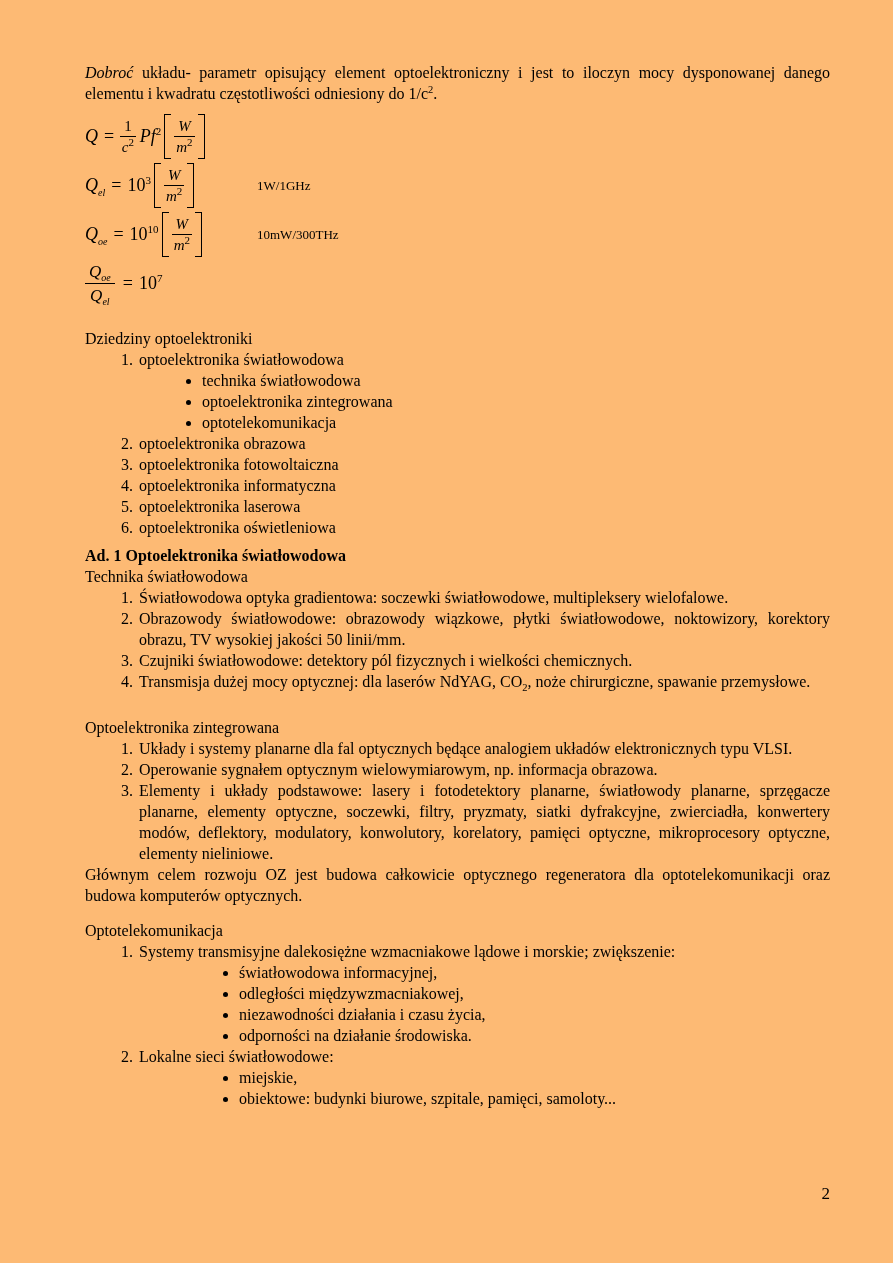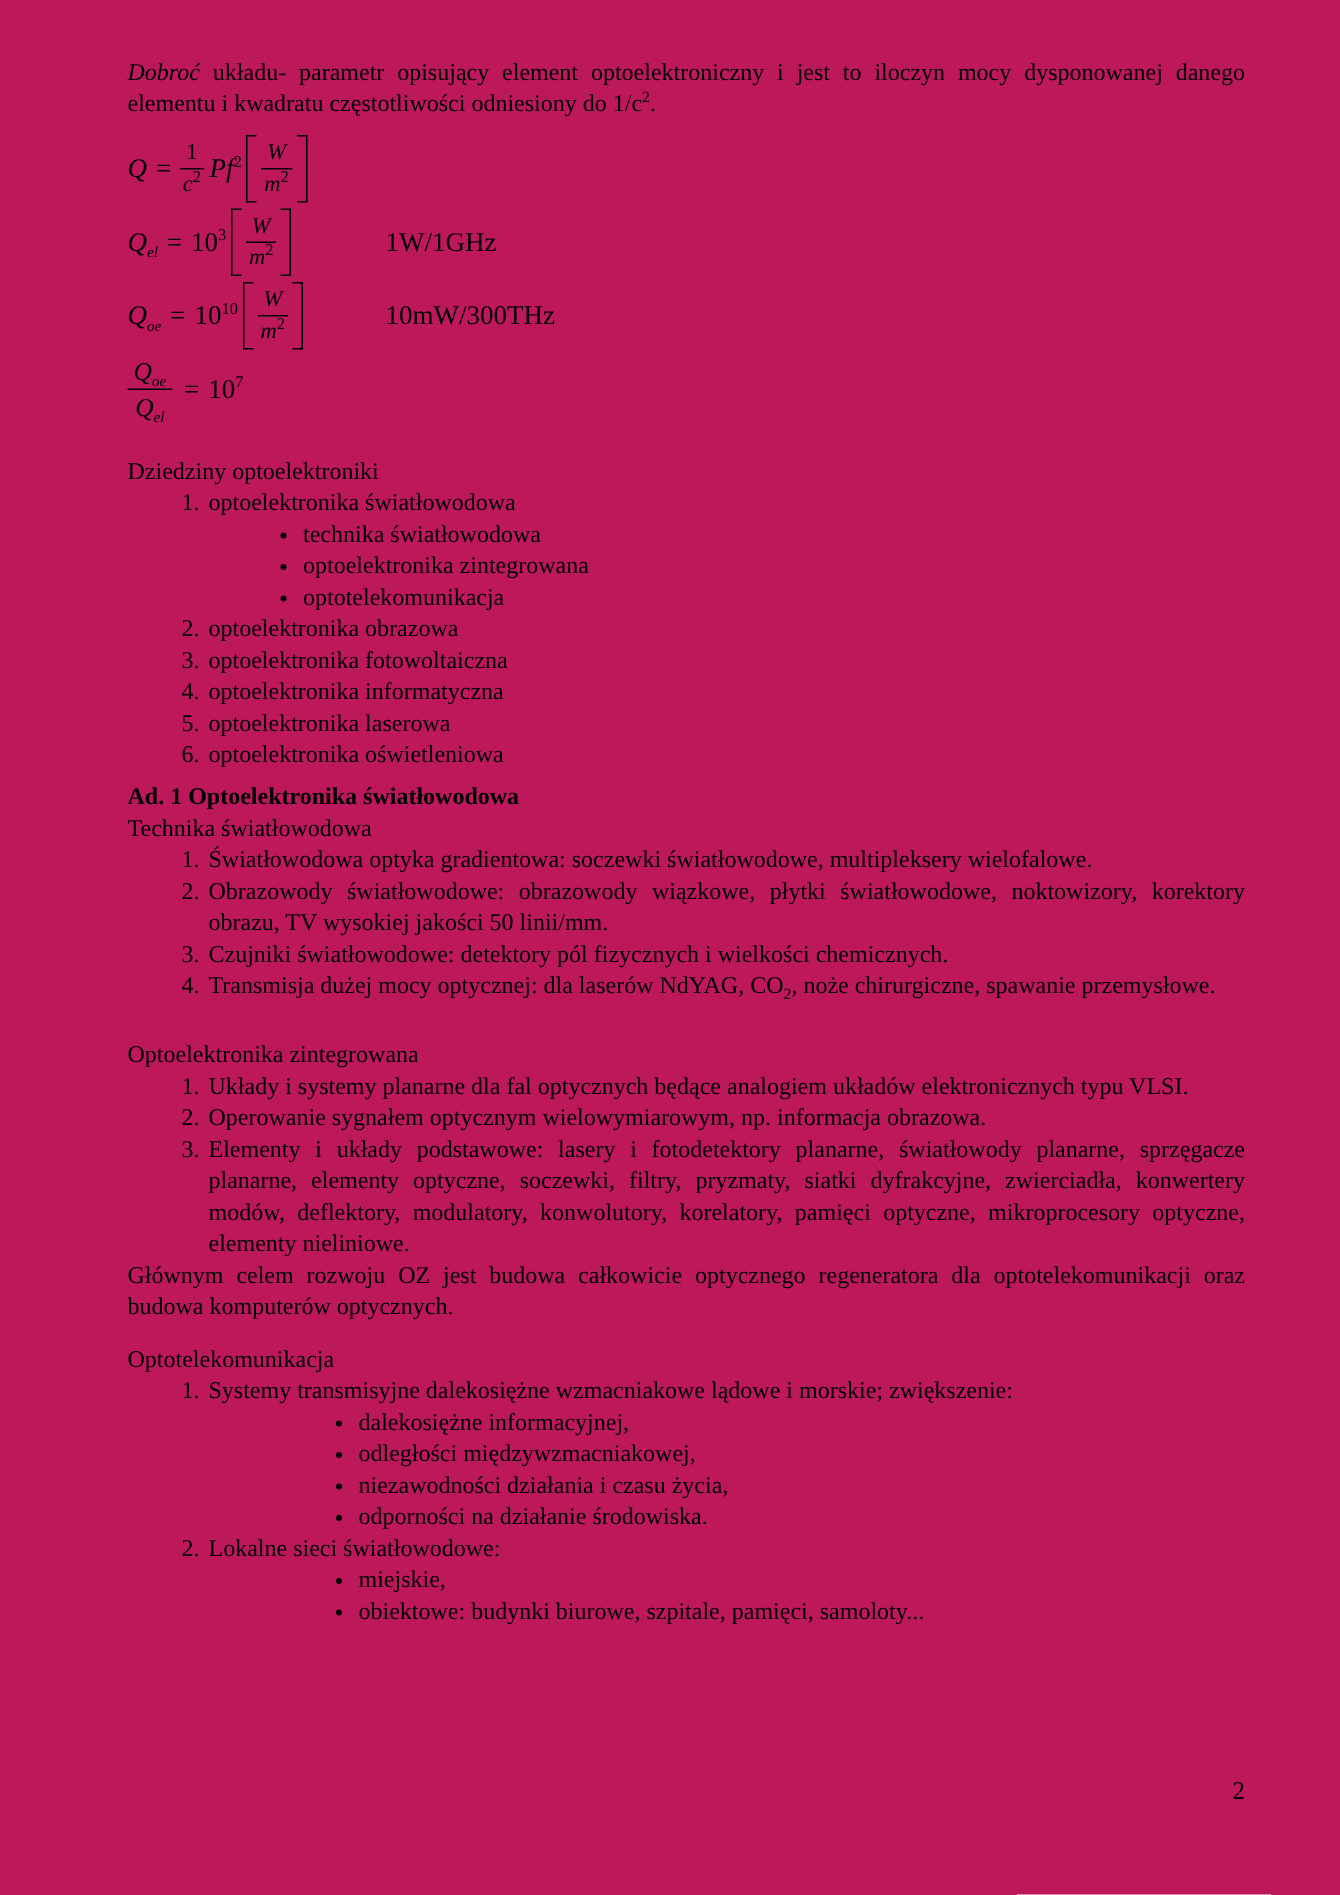--- a/index.html
+++ b/index.html
@@ -1,19 +1,19 @@
 <!DOCTYPE html>
 <html><head>
 <meta charset="utf-8">
 <style>
   html, body { margin: 0; padding: 0; background: #e8e8e8; }
   .page {
     width: 893px; height: 1263px; box-sizing: border-box;
-    margin: 0 auto; position: relative; background: #be185d;
-    padding: 38px 63px 0 85px;
+    margin: 0 auto; position: relative; background: #fdba74;
+    padding: 62px 63px 0 85px;
     font-family: "Liberation Serif", serif;
     font-size: 16px; line-height: 21px; color: #000;
     text-align: justify; overflow: hidden;
   }
   p { margin: 0; }
   .intro { margin-bottom: 8px; }
   .intro i { font-style: italic; }
   sup.s { font-size: 10.5px; vertical-align: super; line-height: 0; }
   sub.s { font-size: 10.5px; vertical-align: sub; line-height: 0; }
 
@@ -26,21 +26,21 @@
   .msup { font-size: 11px; vertical-align: super; line-height: 0; font-style: normal; }
   .msub { font-size: 10px; vertical-align: sub; line-height: 0; font-style: italic; }
   .frac { display: inline-flex; flex-direction: column; align-items: center; font-size: 15px; line-height: 18px; }
   .frac .top { border-bottom: 1px solid #000; padding: 0 4px 1px; }
   .frac .bot { padding-top: 1px; }
   .frac-big { font-size: 17px; line-height: 21px; margin-right: 2px; }
   .brack { display: inline-flex; align-items: stretch; margin-left: 3px; }
   .brack .lbr { width: 6px; border: 1px solid #000; border-right: none; }
   .brack .rbr { width: 6px; border: 1px solid #000; border-left: none; }
   .brack .frac { padding: 3px 3px; }
-  .note { font-size: 18px; }
+  .note { font-size: 13px; }
 
   
   ol.main { margin: 0; padding-left: 52px; }
   ol.main > li { padding-left: 2px; }
   ul.sub1 { margin: 0; padding-left: 63px; list-style: disc; }
   ul.sub2 { margin: 0; padding-left: 100px; list-style: disc; }
   .sect-dziedziny { margin-bottom: 7px; }
   .sect-ad1 { margin-bottom: 25px; }
   .sect-zint { margin-bottom: 14px; }
   .bold { font-weight: bold; }
@@ -156,21 +156,21 @@
       <li><span>Elementy i układy podstawowe: lasery i fotodetektory planarne, światłowody planarne, sprzęgacze planarne, elementy optyczne, soczewki, filtry, pryzmaty, siatki dyfrakcyjne, zwierciadła, konwertery modów, deflektory, modulatory, konwolutory, korelatory, pamięci optyczne, mikroprocesory optyczne, elementy nieliniowe.</span></li>
     </ol>
     <p>Głównym celem rozwoju OZ jest budowa całkowicie optycznego regeneratora dla optotelekomunikacji oraz budowa komputerów optycznych.</p>
   </div>
 
   <div>
     <p>Optotelekomunikacja</p>
     <ol class="main">
       <li><span>Systemy transmisyjne dalekosiężne wzmacniakowe lądowe i morskie; zwiększenie:</span>
         <ul class="sub2">
-          <li><span>dalekosiężne informacyjnej,</span></li>
+          <li><span>światłowodowa informacyjnej,</span></li>
           <li><span>odległości międzywzmacniakowej,</span></li>
           <li><span>niezawodności działania i czasu życia,</span></li>
           <li><span>odporności na działanie środowiska.</span></li>
         </ul>
       </li>
       <li><span>Lokalne sieci światłowodowe:</span>
         <ul class="sub2">
           <li><span>miejskie,</span></li>
           <li><span>obiektowe: budynki biurowe, szpitale, pamięci, samoloty...</span></li>
         </ul>

